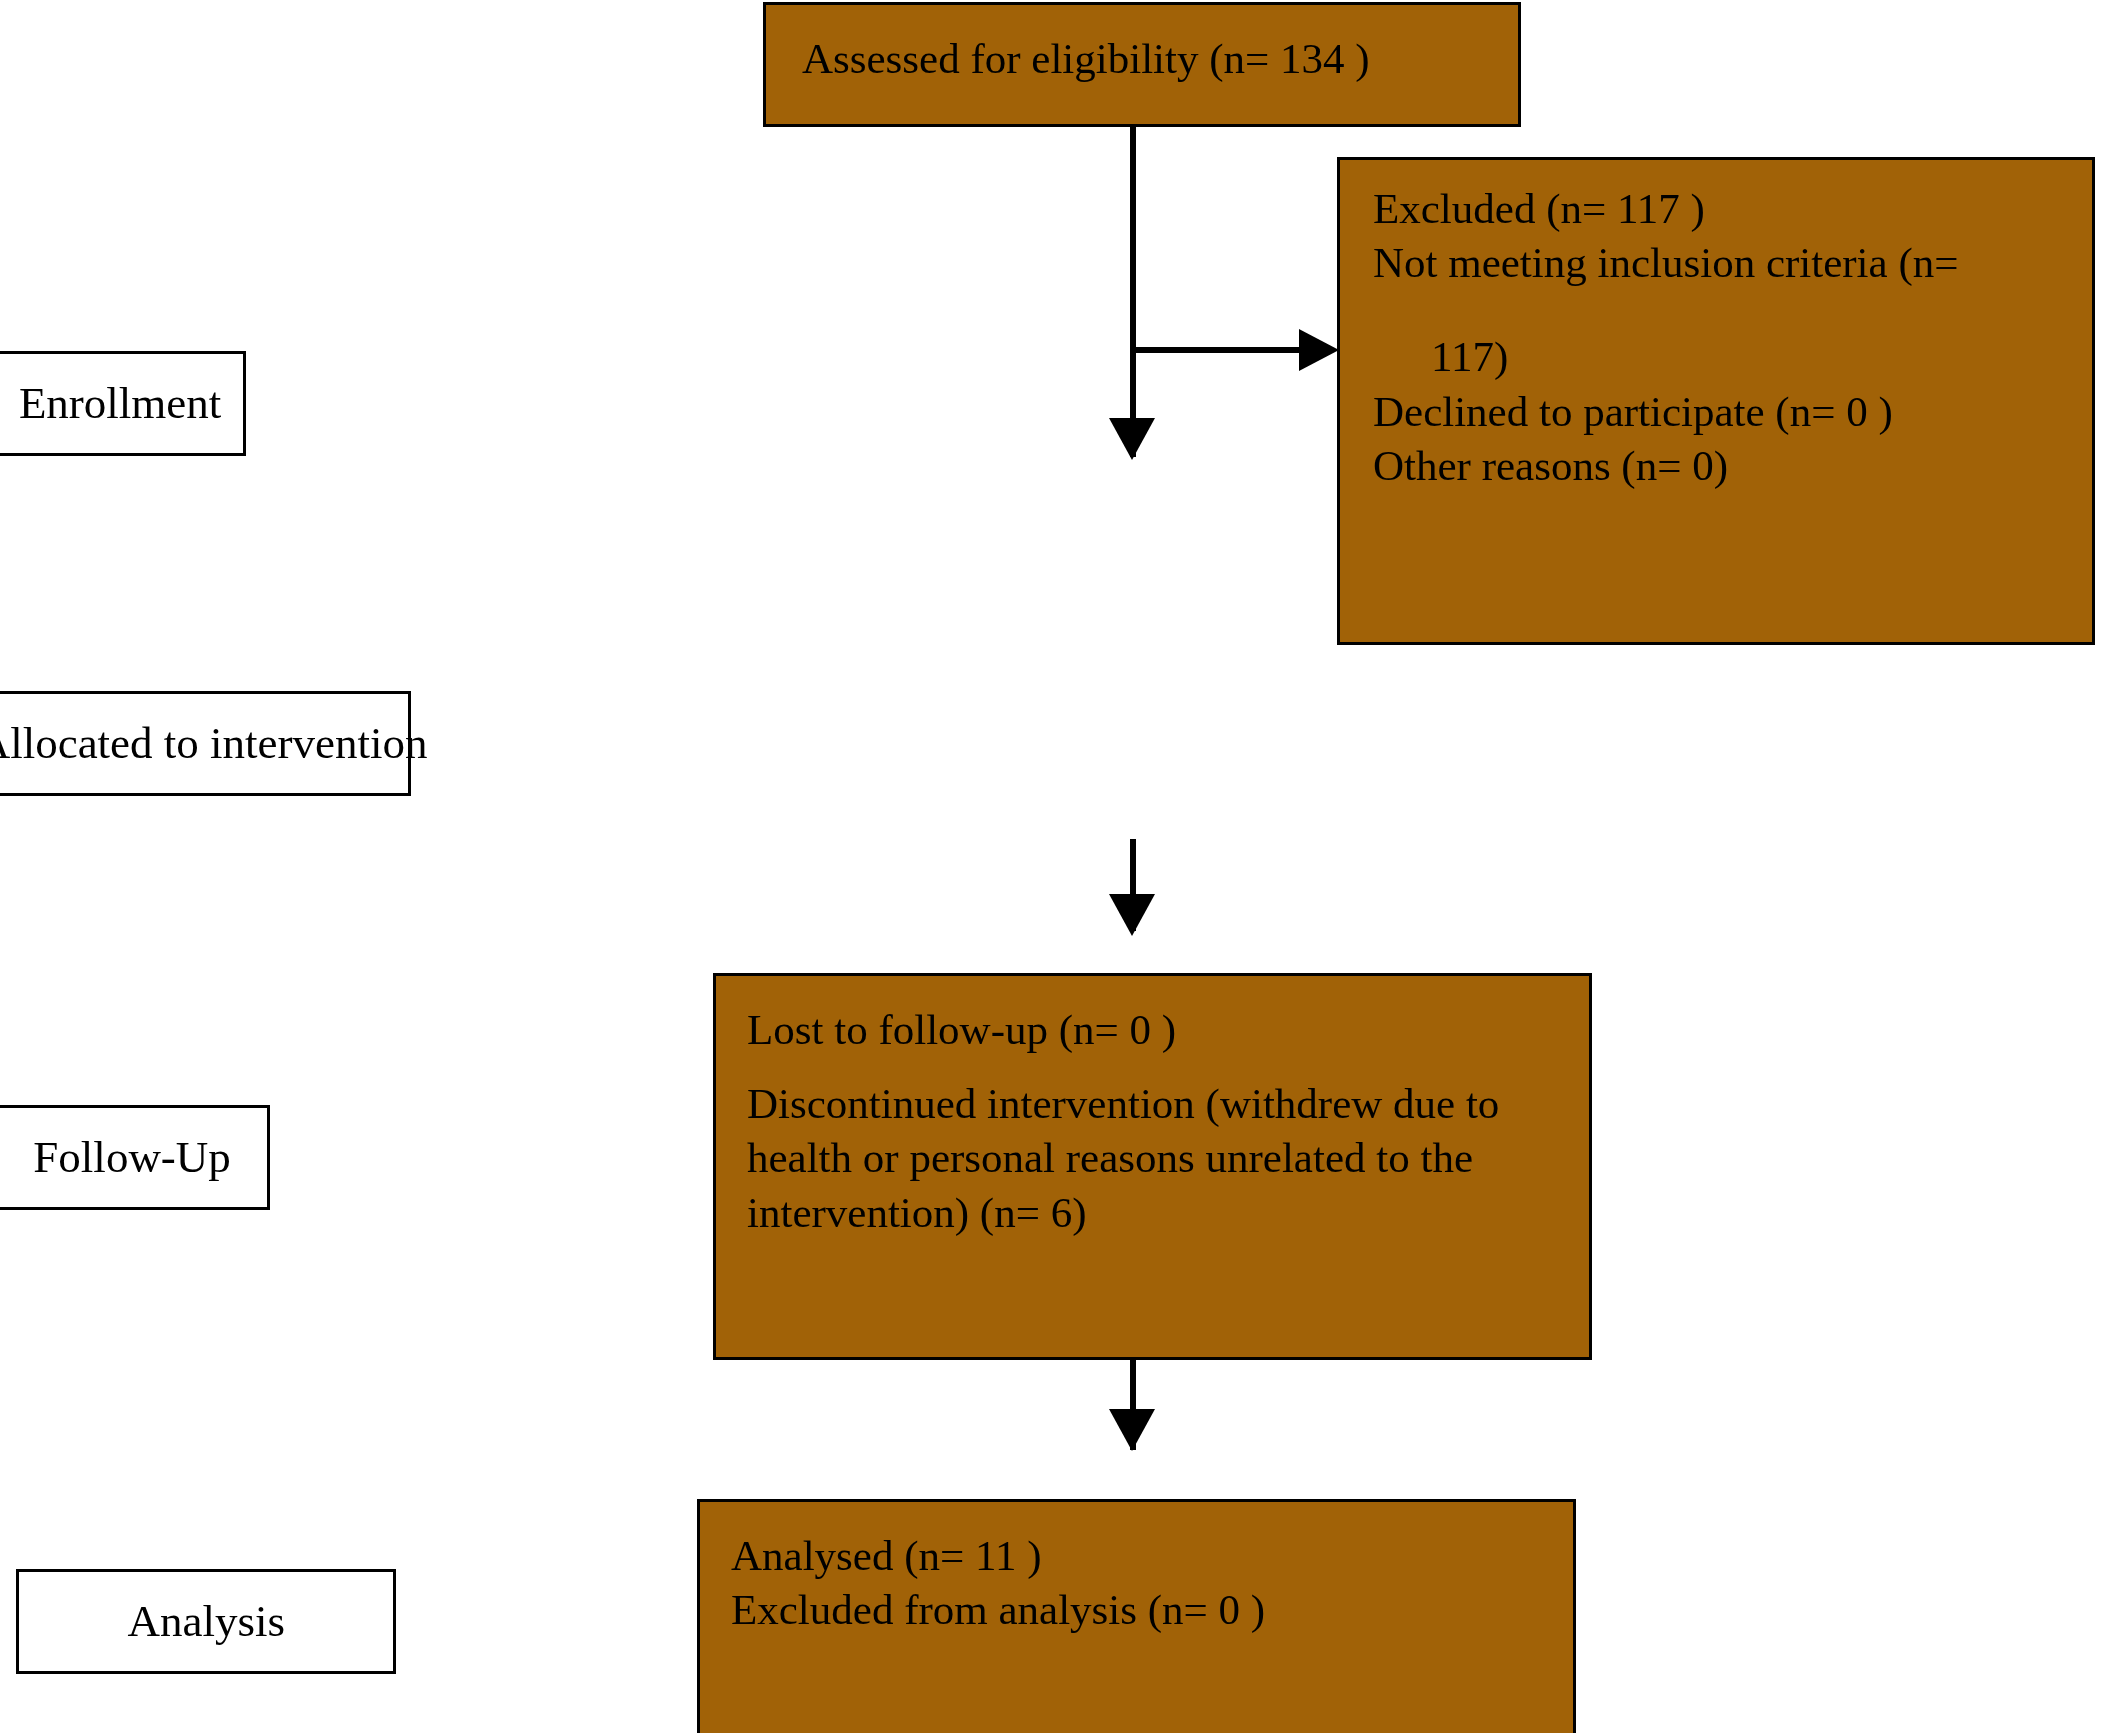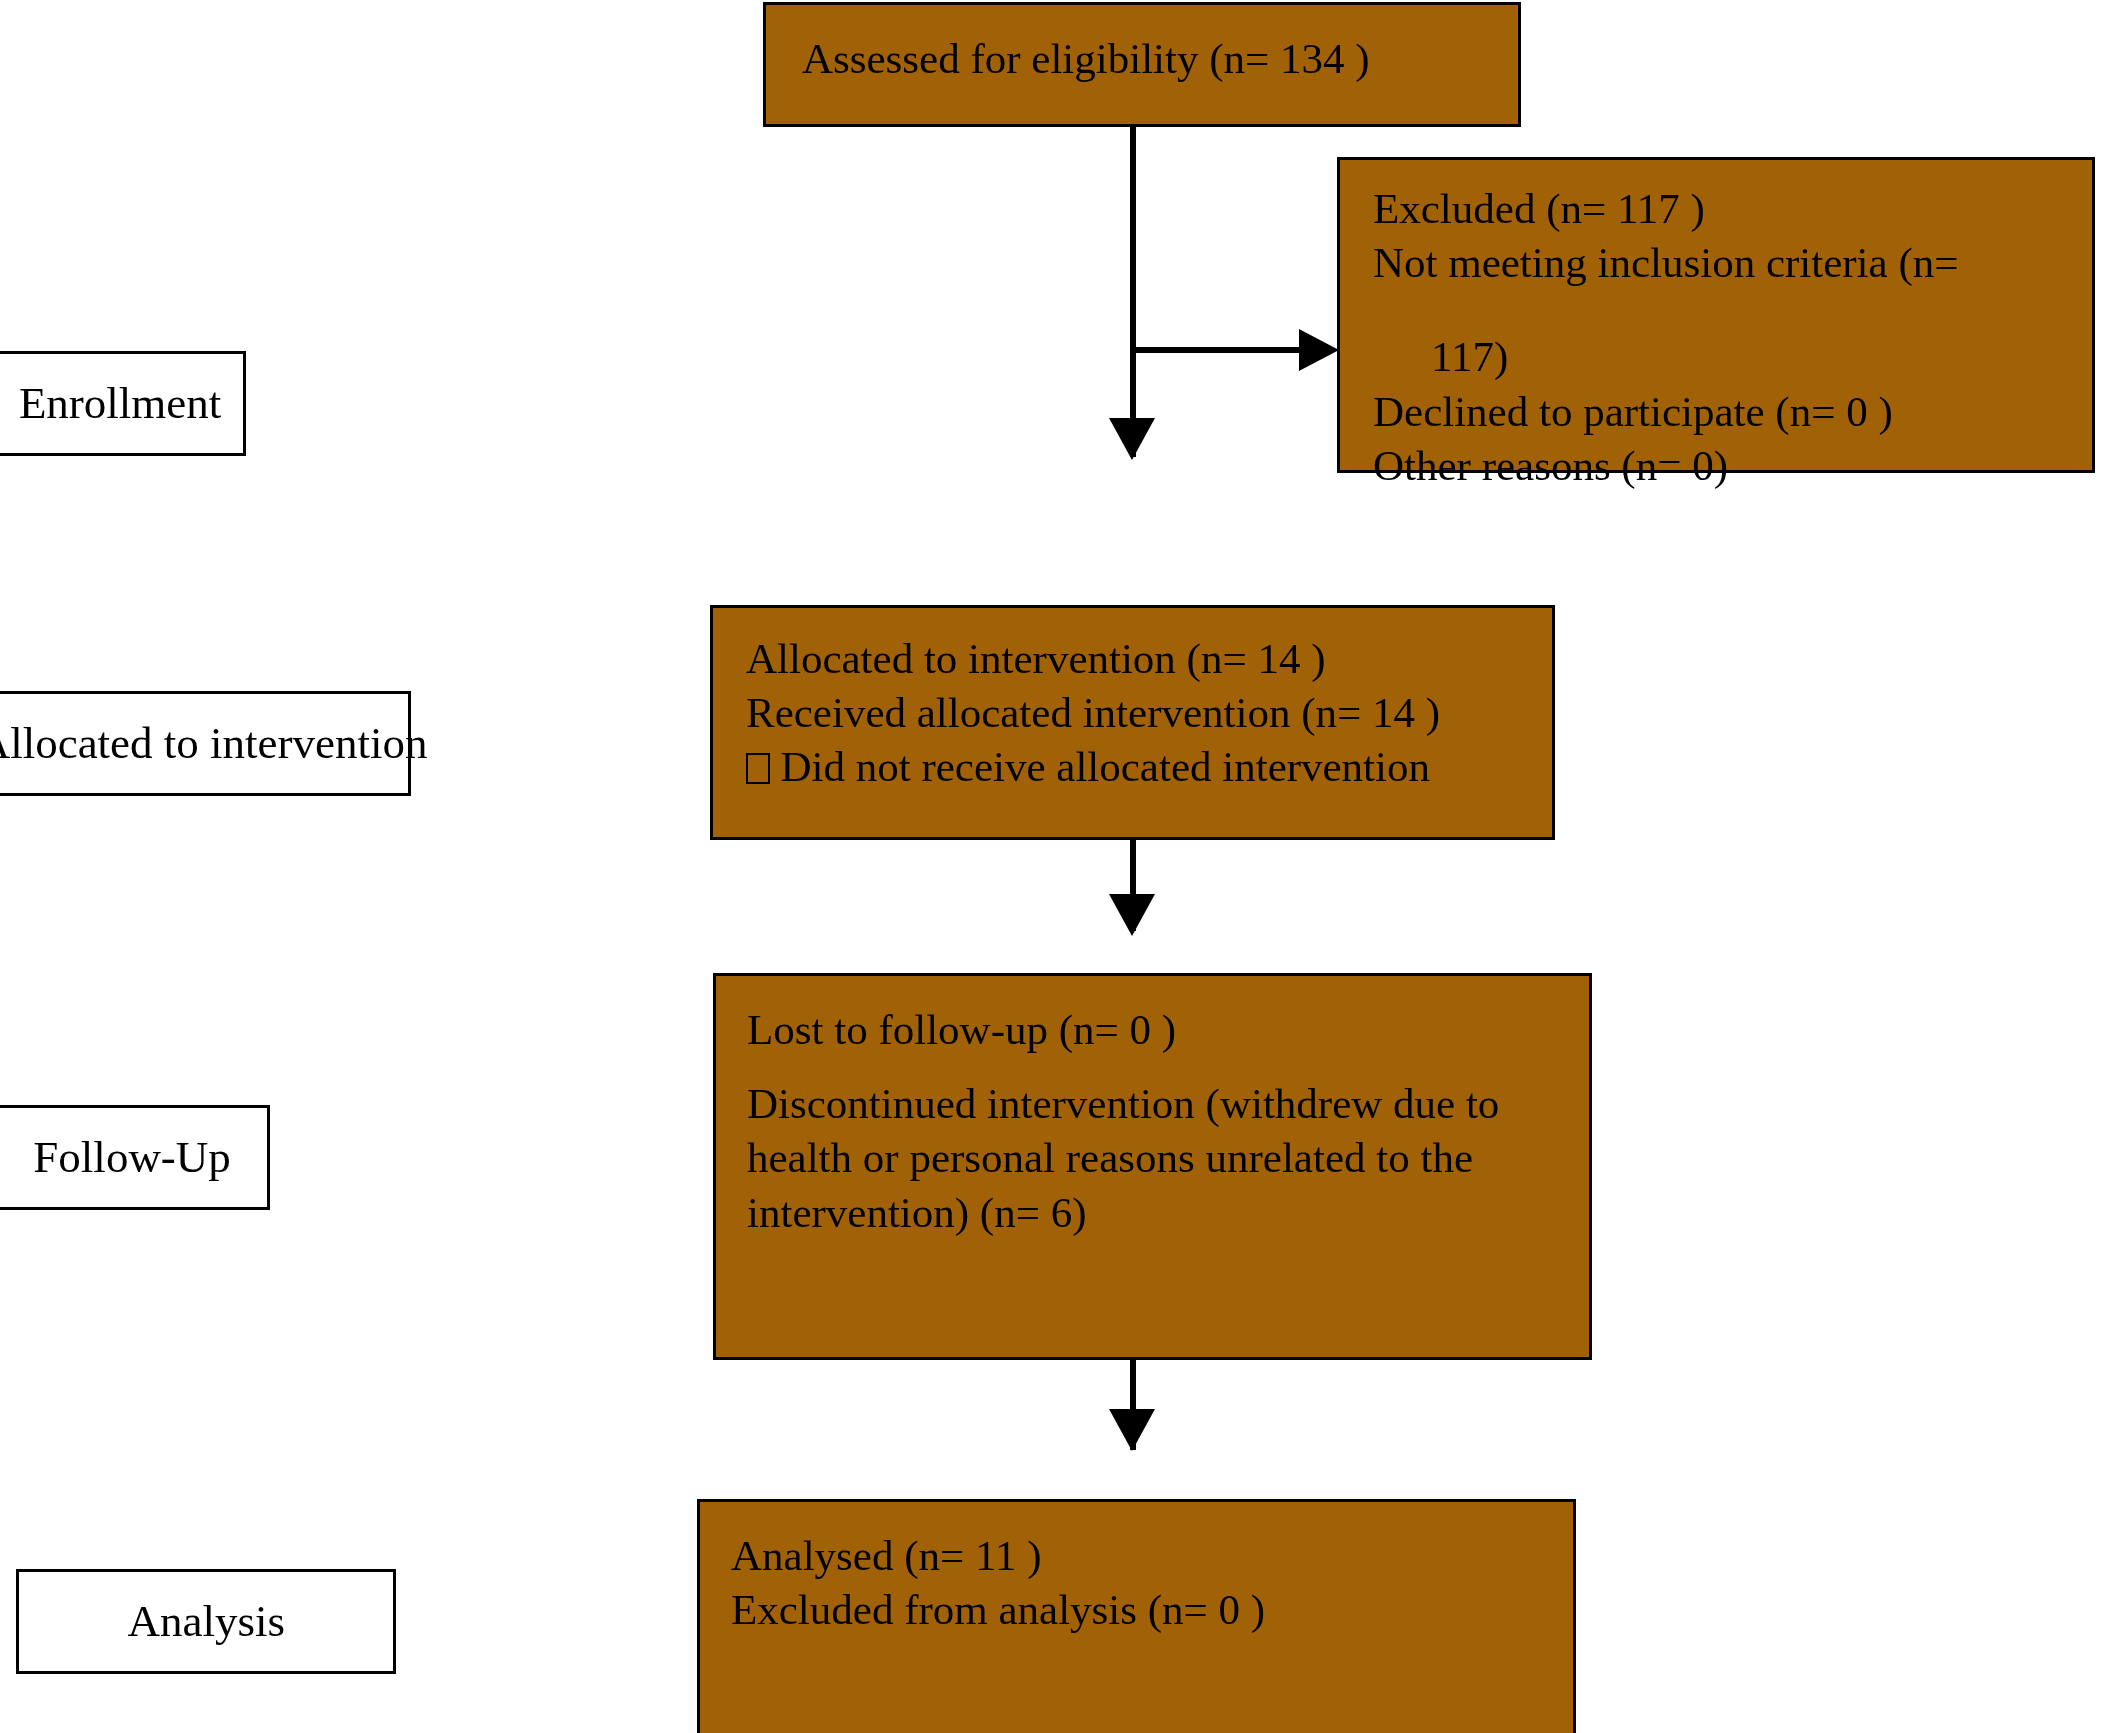--- a/index.html
+++ b/index.html
@@ -112,39 +112,30 @@
   <div class="stage-label" style="left:16.3px; top:1569px; width:380px; height:105px;">
     <span>Analysis</span>
   </div>
 
   <div class="box" style="left:763px; top:1.8px; width:758px; height:125px;">
     <div class="box-inner" style="top:27px; left:36px;">
       <span class="box-line">Assessed for eligibility (n= 134 )</span>
     </div>
   </div>
 
-  <div class="box" style="left:1337px; top:157px; width:758px; height:316px;">
+  <div class="box" style="left:1337px; top:157px; width:758px; height:488px;">
     <div class="box-inner" style="top:22px; left:33px; right:12.7px;">
       <span class="box-line">Excluded  (n=  117 )</span>
       <span class="box-line">Not meeting inclusion criteria (n=</span>
       <span class="indent-line">117)</span>
       <span class="box-line">Declined to participate (n= 0 )</span>
       <span class="box-line">Other reasons (n=  0)</span>
     </div>
   </div>
 
-  <div class="box" style="left:710px; top:605px; width:845px; height:235px;">
-    <div class="box-inner" style="top:23.5px; left:33px; right:12.7px;">
-      <span class="box-line">Allocated to intervention (n= 14 )</span>
-      <span class="box-line">Received allocated intervention (n= 14 )</span>
-      <span class="box-line">
-        <span class="tofu"></span><span>Did not receive allocated intervention</span>
-      </span>
-    </div>
-  </div>
 
   <div class="box" style="left:713px; top:973px; width:879px; height:387px;">
     <div class="box-inner" style="top:27px; left:31px; right:31px;">
       <span class="box-line">Lost to follow-up (n= 0 )</span>
       <span class="spaced-line">Discontinued intervention (withdrew due to health or personal reasons unrelated to the intervention) (n=  6)</span>
     </div>
   </div>
 
   <div class="box" style="left:697px; top:1499px; width:879px; height:271px;">
     <div class="box-inner" style="top:27px; left:31px; right:18px;">

